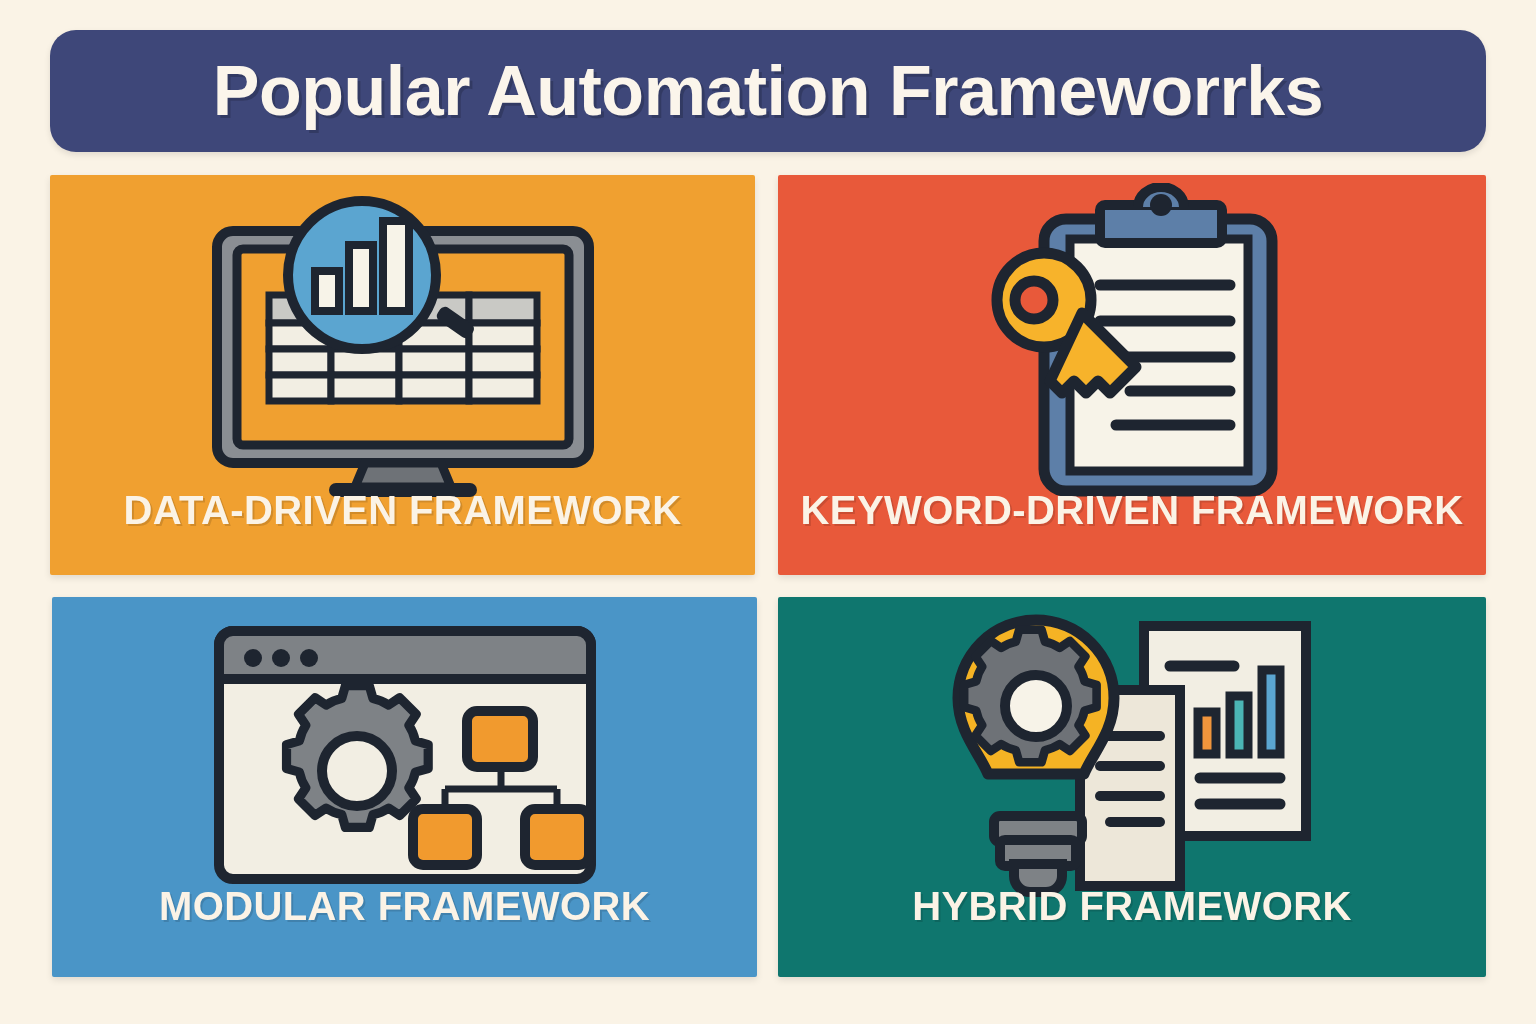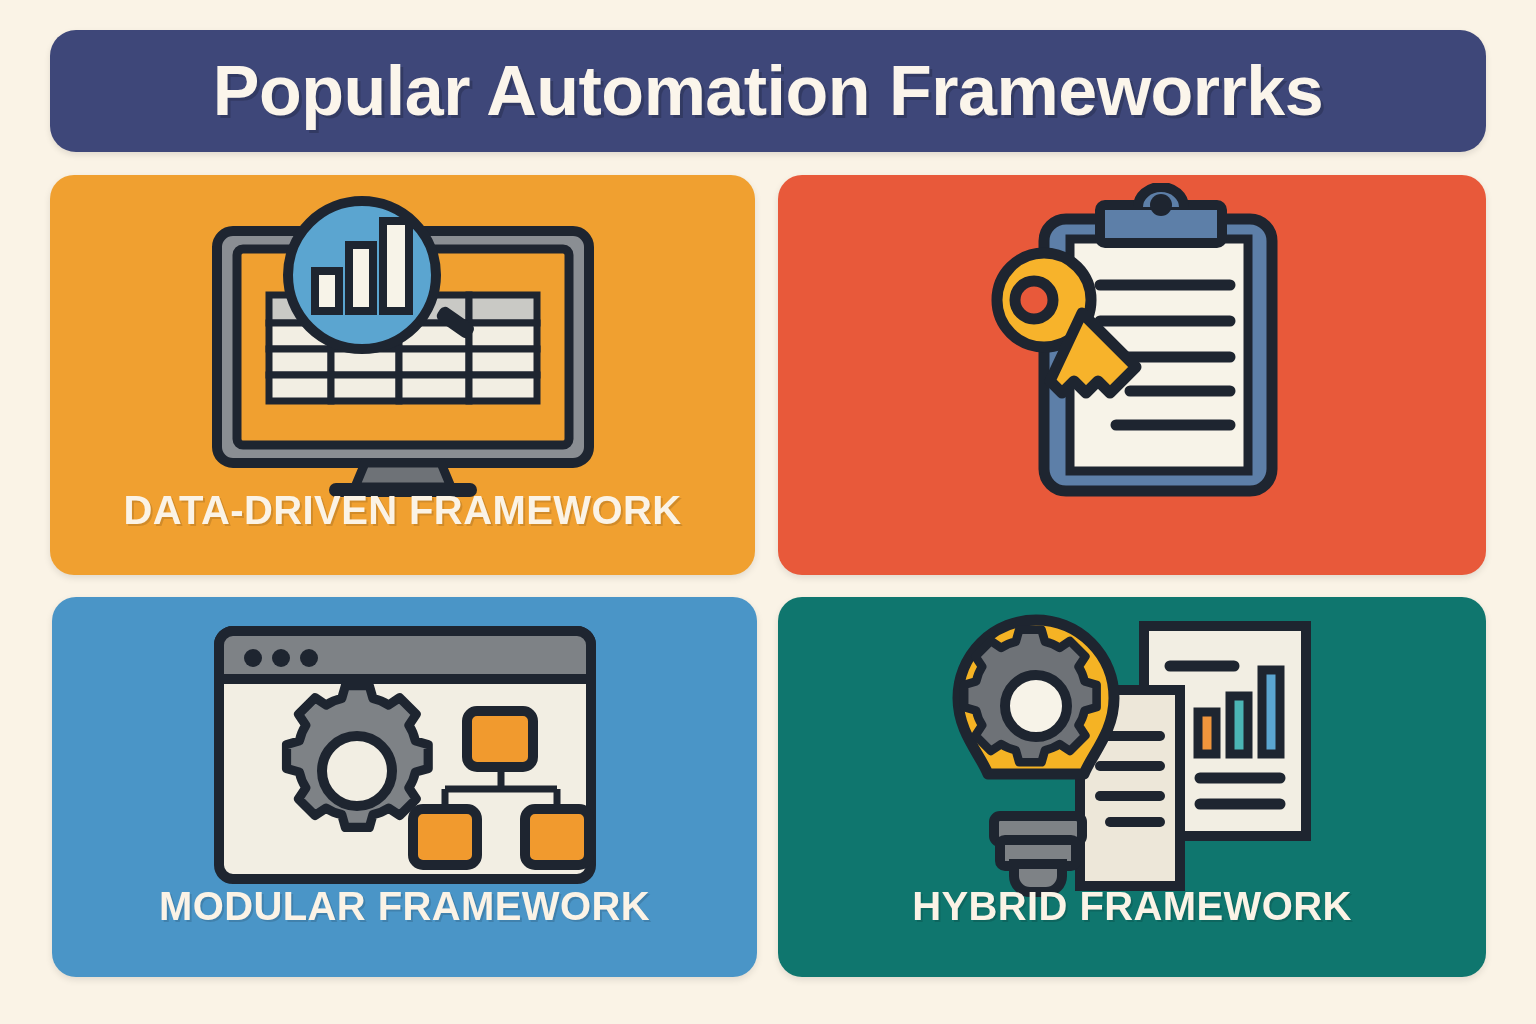--- a/index.html
+++ b/index.html
@@ -41,21 +41,21 @@
     font-weight: bold;
     letter-spacing: -0.5px;
     text-shadow: 3px 3px 0 rgba(0,0,0,0.18);
     white-space: nowrap;
     font-family: "Liberation Sans", sans-serif;
   }
 
   
   .panel {
     position: absolute;
-    border-radius: 24px;
+    border-radius: 2px;
     box-shadow: 0 3px 7px rgba(0,0,0,0.10);
     overflow: hidden;
   }
   .panel-tl { left: 50px;  top: 175px; width: 705px; height: 400px; }
   .panel-tr { left: 778px; top: 175px; width: 708px; height: 400px; }
   .panel-bl { left: 52px;  top: 597px; width: 705px; height: 380px; }
   .panel-br { left: 778px; top: 597px; width: 708px; height: 380px; }
 
   .panel-icon {
     position: absolute;
@@ -168,20 +168,21 @@
 
         <g>
           <path d="M112 70
                    a47 47 0 1 0 0 94
                    a47 47 0 1 0 0 -94 Z" fill="#F7B32B" stroke="#1E2530" stroke-width="11"></path>
           <circle cx="102" cy="117" r="19" fill="#E8593A" stroke="#1E2530" stroke-width="11"></circle>
           <path d="M142 140 L196 194 L170 220 L158 208 L146 220 L134 208 L122 220 L110 208 Z" fill="#F7B32B" stroke="#1E2530" stroke-width="11" stroke-linejoin="round" transform="translate(8,-10)"></path>
         </g>
       </svg>
     </div>
+    <div class="panel-label">KEYWORD-DRIVEN FRAMEWORK</div>
   </div>
 
   <div class="panel panel-bl" style="background:#4A95C7;">
     <div class="panel-icon">
       <svg width="400" height="272" viewBox="0 0 400 272">
 
         <rect x="14" y="12" width="372" height="248" rx="14" ry="14" fill="#F2EEE3" stroke="#1E2530" stroke-width="10"></rect>
 
         <path d="M14 26 a14 14 0 0 1 14 -14 h344 a14 14 0 0 1 14 14 v34 h-372 z" fill="#7E8286" stroke="#1E2530" stroke-width="10"></path>
 

